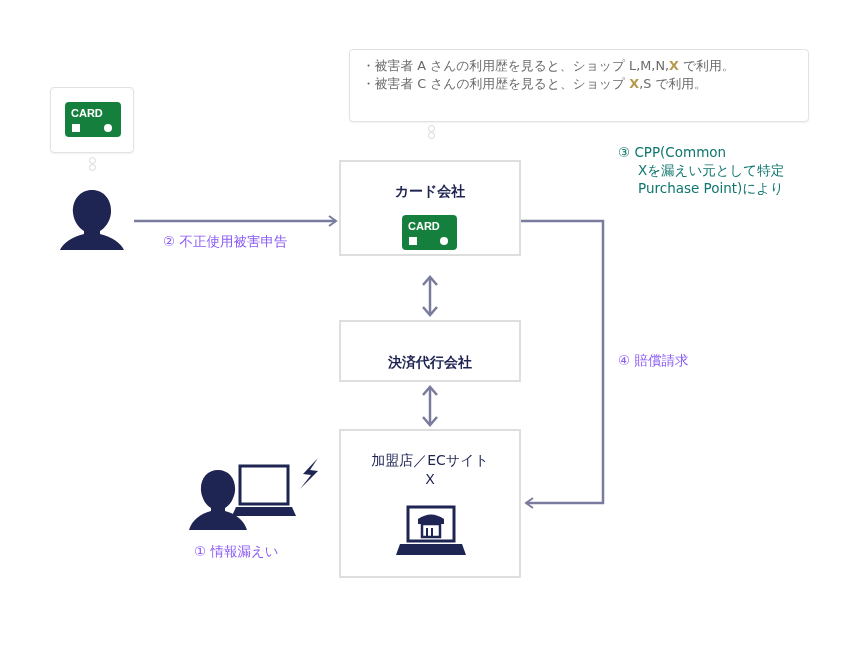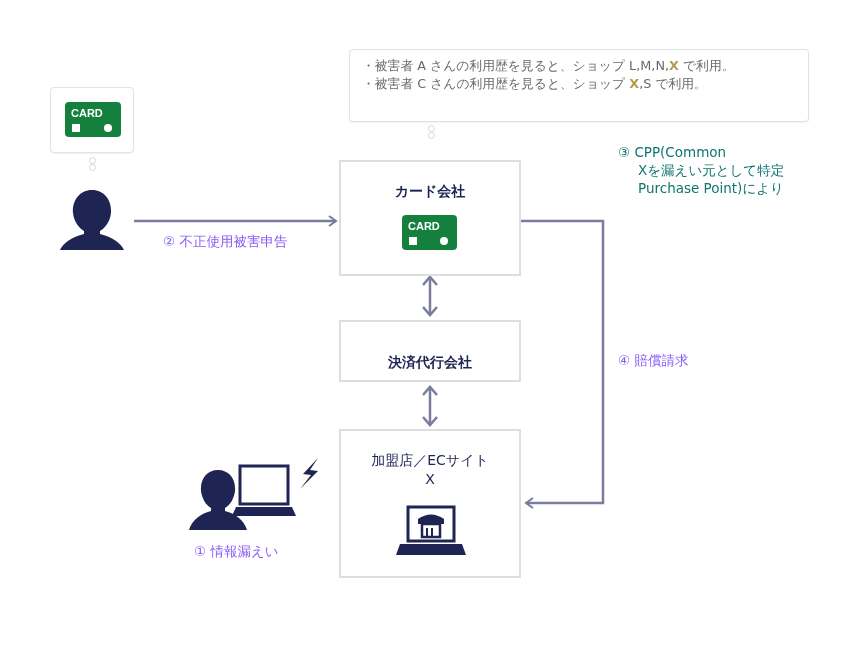--- a/index.html
+++ b/index.html
@@ -64,21 +64,21 @@
 </div>
 <div class="dot" style="left:89px; top:157px;"></div>
 <div class="dot" style="left:89px; top:164px;"></div>
 
 <svg width="860" height="660">
   <path d="M92,190 C80,190 72,200 73,213 C74,222 79,228 84,231 L84,234 C72,237 63,243 60,250 L124,250 C121,243 112,237 100,234 L100,231 C105,228 110,222 111,213 C112,200 104,190 92,190 Z" fill="#1f2553"></path>
 </svg>
 
 <div class="label" style="left:163px; top:233px;">② 不正使用被害申告</div>
 
-<div class="box" style="left:339px; top:160px; width:182px; height:116px;">
+<div class="box" style="left:339px; top:160px; width:182px; height:96px;">
   <div class="box-title" style="top:21px;">カード会社</div>
   <div class="card" style="left:61px; top:53px; width:55px; height:35px;">
     <span class="ct" style="left:6px; top:5px;">CARD</span>
     <span class="sq" style="left:7px; top:22px;"></span>
     <span class="ci" style="left:38px; top:22px;"></span>
   </div>
 </div>
 
 <div class="label" style="left:618px; top:143px; line-height:18px; color:#0f766e;">
   <div>③ CPP(Common</div>

